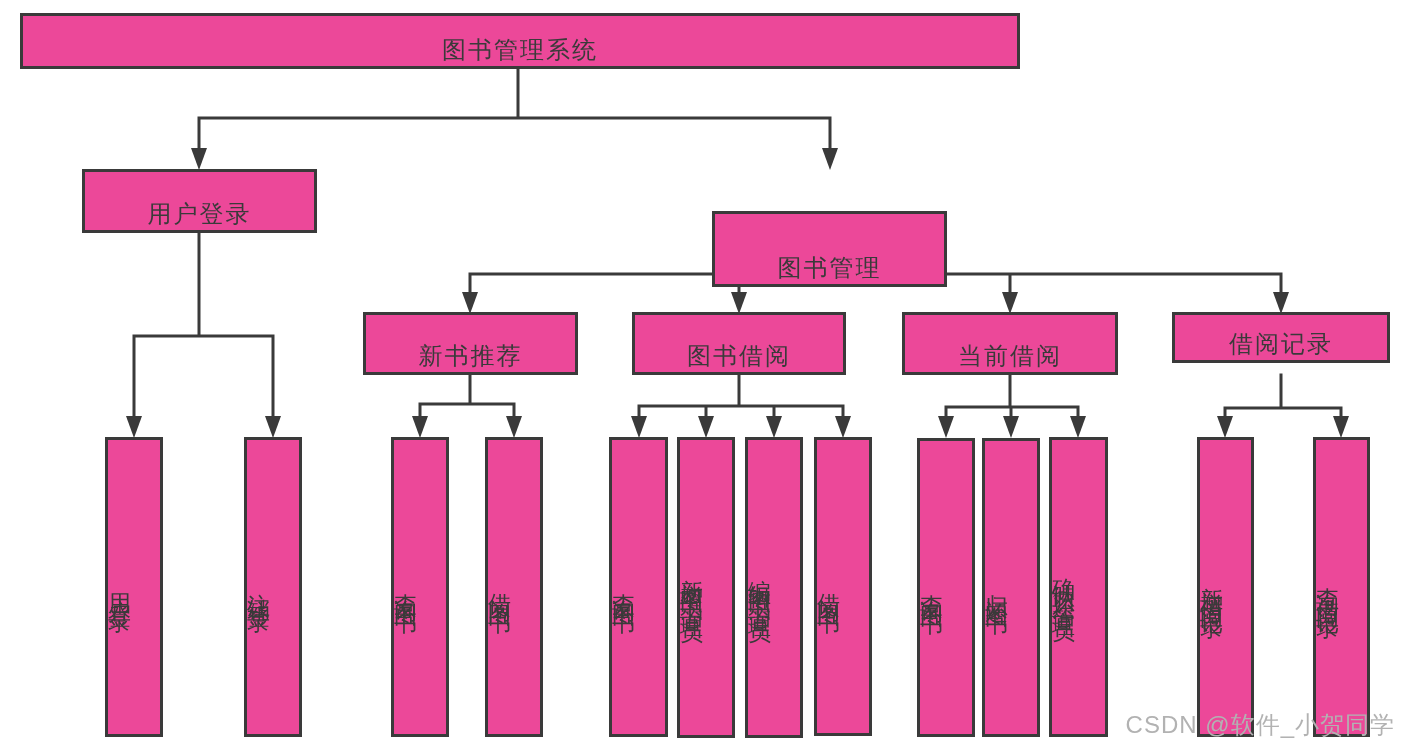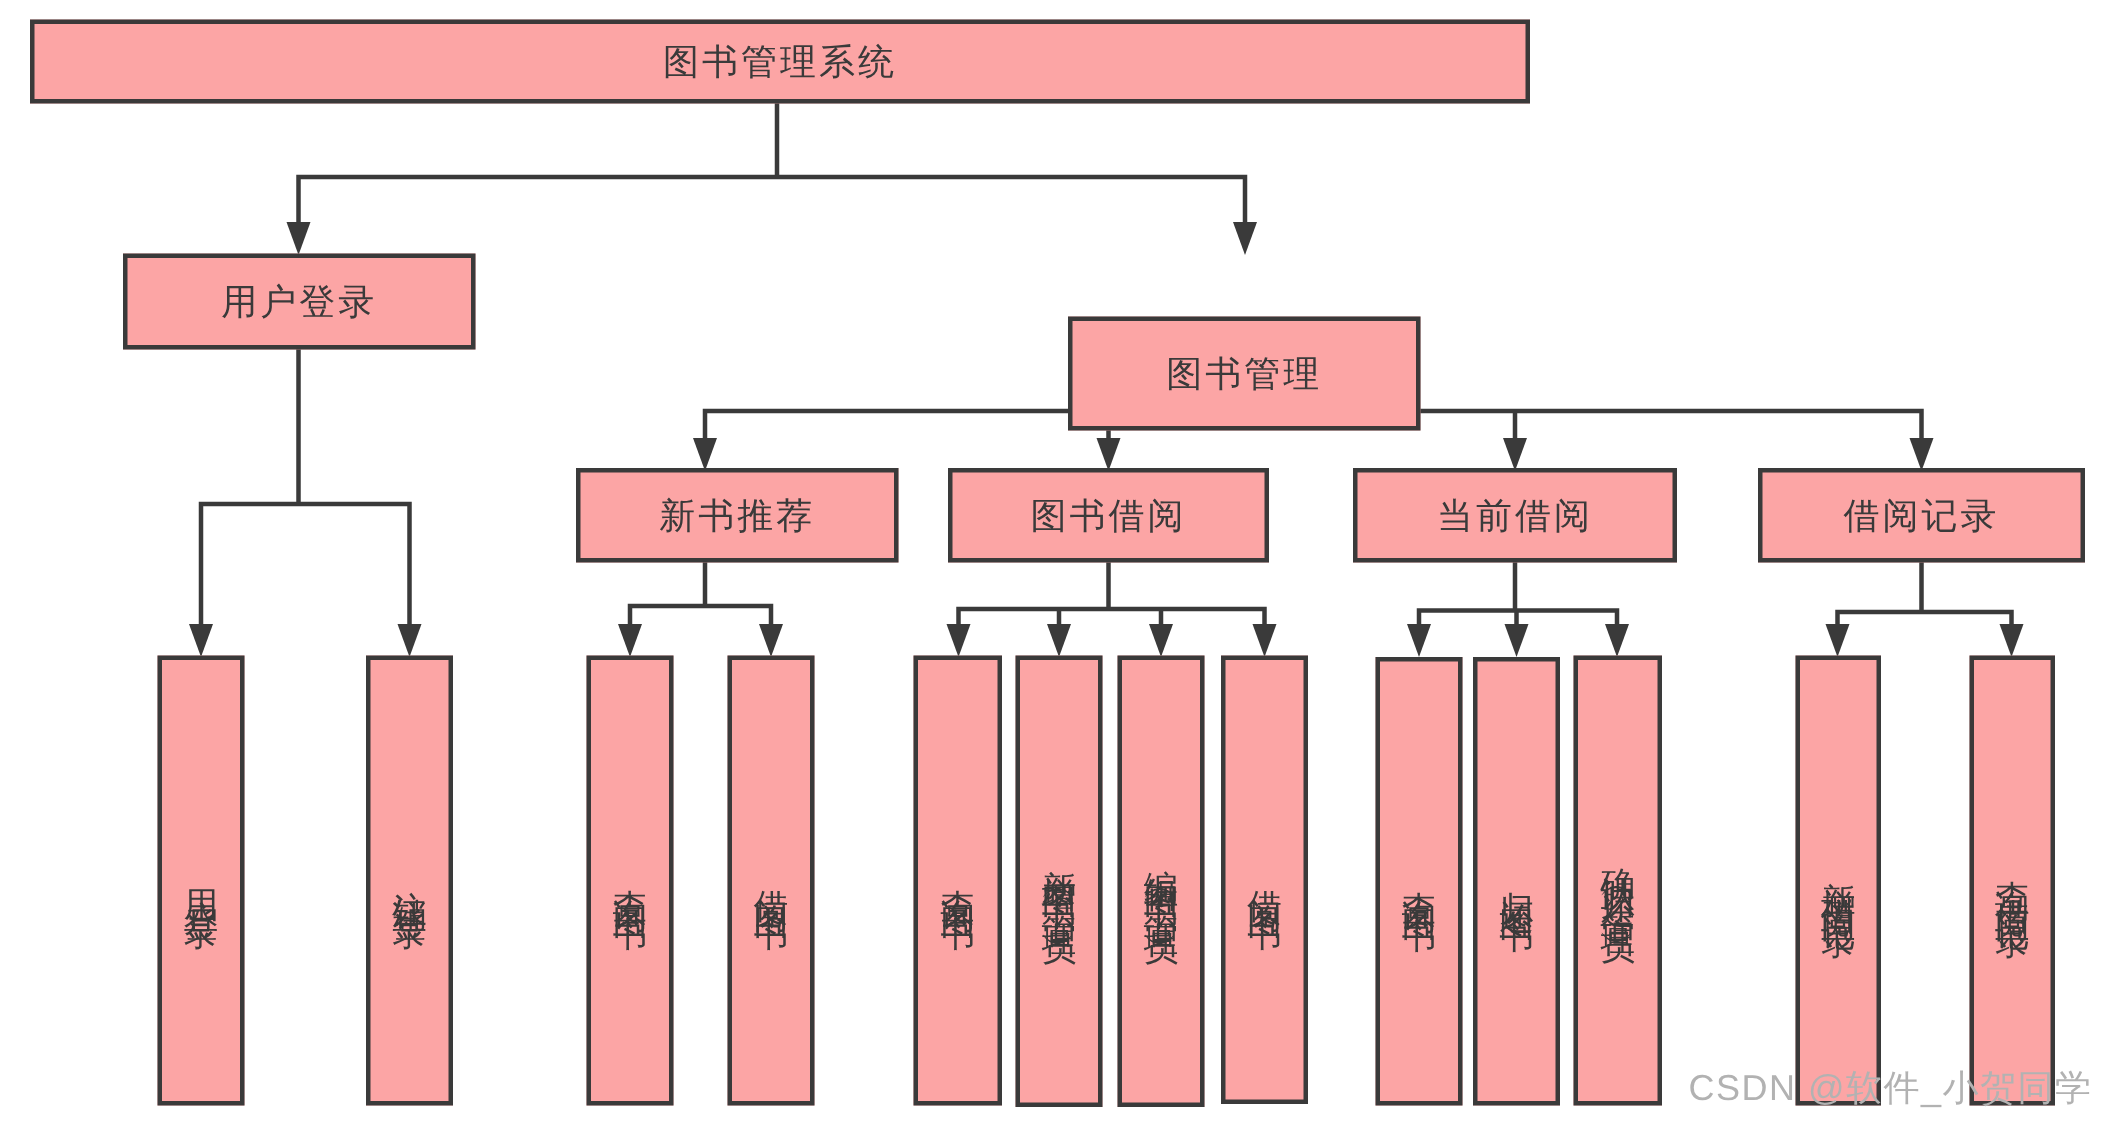--- a/index.html
+++ b/index.html
@@ -8,46 +8,46 @@
     width: 1405px; height: 747px;
     position: relative;
     overflow: hidden;
     font-family: "Liberation Sans", "DejaVu Sans", sans-serif;
   }
   .canvas { position: absolute; inset: 0; }
   svg.connectors { position: absolute; left: 0; top: 0; }
   .box {
     position: absolute;
     border: 3px solid #3a3a3a;
-    background: #fca5a5;
+    background: #ec4899;
     display: flex;
-    align-items: center;
+    align-items: flex-end;
     justify-content: center;
     color: #3a3a3a;
     font-size: 24px;
     letter-spacing: 2px;
     white-space: nowrap;
     z-index: 2;
   }
   .leaf {
     writing-mode: vertical-rl;
     letter-spacing: 6px;
     white-space: normal;
     font-size: 23px;
     line-height: 1;
   }
   .leaf span { display: inline; }
   
   .b-root   { left: 20px;  top: 13px;  width: 1000px; height: 56px; }
   .b-login  { left: 82px;  top: 169px; width: 235px;  height: 64px; }
   .b-mgmt   { left: 712px; top: 168px; width: 235px;  height: 76px; margin-top: 43px; }
-  .b-rec    { left: 363px; top: 312px; width: 215px;  height: 63px; margin-left: 21px; }
+  .b-rec    { left: 363px; top: 312px; width: 215px;  height: 63px; }
   .b-borrow { left: 632px; top: 312px; width: 214px;  height: 63px; }
   .b-cur    { left: 902px; top: 312px; width: 216px;  height: 63px; }
-  .b-hist   { left: 1172px;top: 312px; width: 218px;  height: 63px; }
+  .b-hist   { left: 1172px;top: 312px; width: 218px;  height: 51px; }
   
   .l1  { left: 105px;  top: 437px; width: 58px; height: 300px; }
   .l2  { left: 244px;  top: 437px; width: 58px; height: 300px; }
   .l3  { left: 391px;  top: 437px; width: 58px; height: 300px; }
   .l4  { left: 485px;  top: 437px; width: 58px; height: 300px; }
   .l5  { left: 609px;  top: 437px; width: 59px; height: 300px; }
   .l6  { left: 677px;  top: 437px; width: 58px; height: 301px; }
   .l7  { left: 745px;  top: 437px; width: 58px; height: 301px; }
   .l8  { left: 814px;  top: 437px; width: 58px; height: 299px; }
   .l9  { left: 917px;  top: 438px; width: 58px; height: 299px; }

